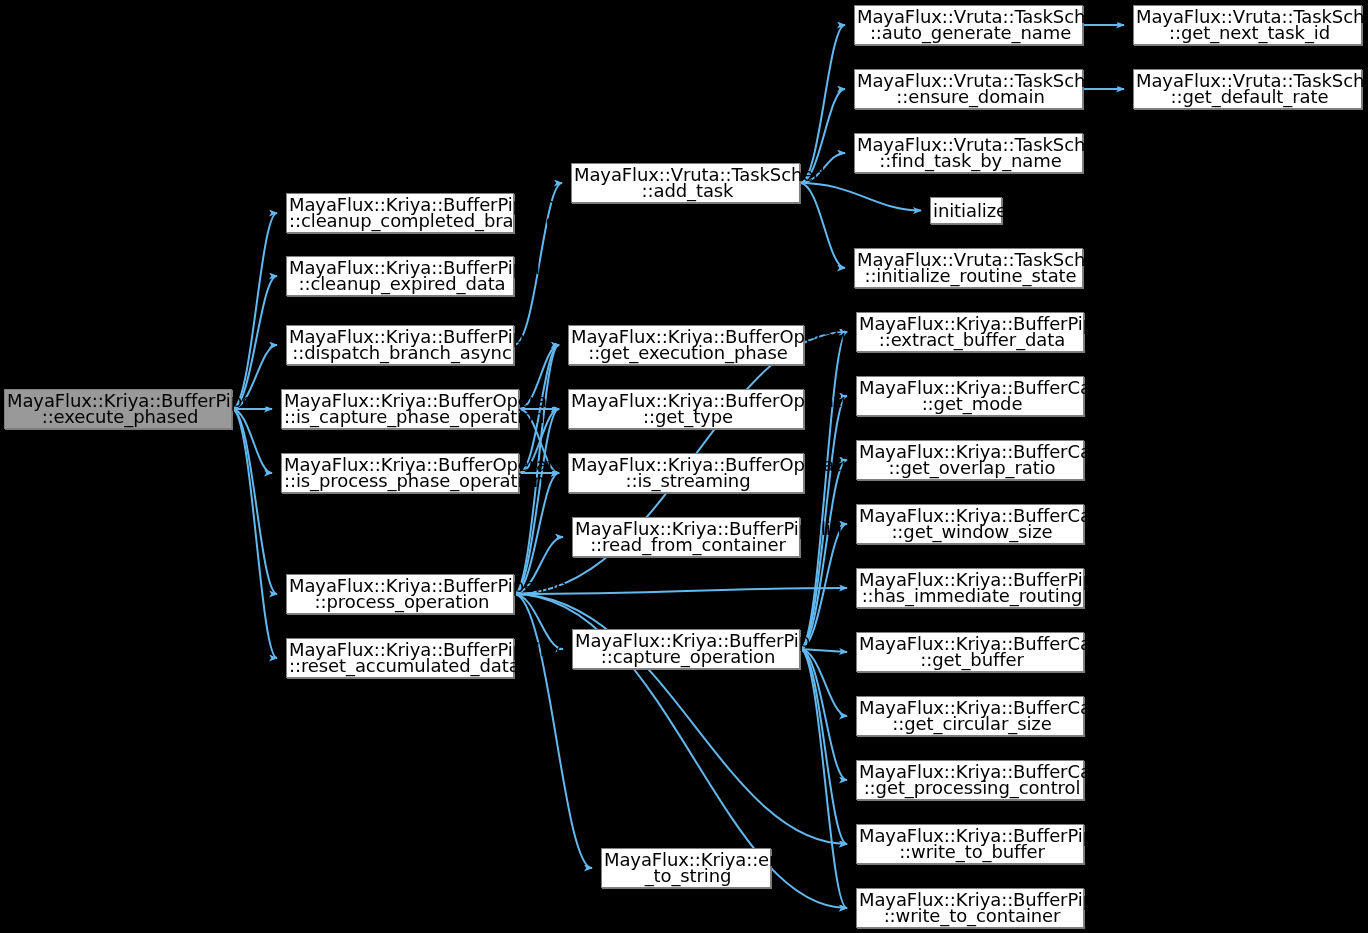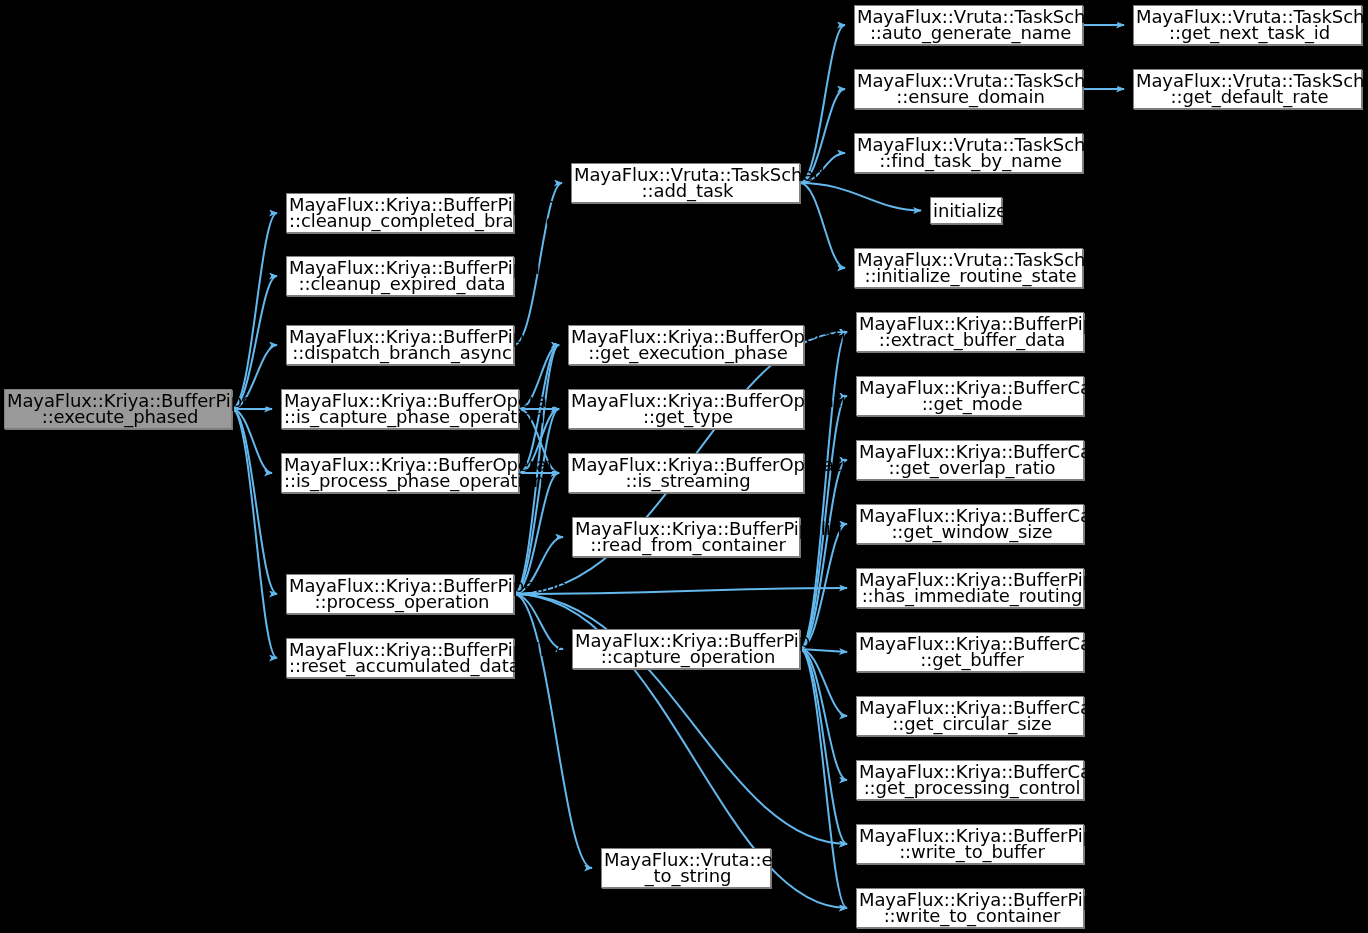--- a/index.html
+++ b/index.html
@@ -123,21 +123,21 @@
       <div class="node" style="left: 568px; top: 325px; width: 236px; height: 40px;"><span>MayaFlux::Kriya::BufferOperation
 ::get_execution_phase</span></div>
       <div class="node" style="left: 568px; top: 389px; width: 236px; height: 40px;"><span>MayaFlux::Kriya::BufferOperation
 ::get_type</span></div>
       <div class="node" style="left: 568px; top: 453px; width: 236px; height: 40px;"><span>MayaFlux::Kriya::BufferOperation
 ::is_streaming</span></div>
       <div class="node" style="left: 572px; top: 517px; width: 228px; height: 40px;"><span>MayaFlux::Kriya::BufferPipeline
 ::read_from_container</span></div>
       <div class="node" style="left: 572px; top: 629px; width: 228px; height: 40px;"><span>MayaFlux::Kriya::BufferPipeline
 ::capture_operation</span></div>
-      <div class="node" style="left: 601px; top: 848px; width: 170px; height: 40px;"><span>MayaFlux::Vruta::enum
+      <div class="node" style="left: 601px; top: 848px; width: 170px; height: 40px;"><span>MayaFlux::Kriya::enum
 _to_string</span></div>
       <div class="node" style="left: 854px; top: 5px; width: 229px; height: 40px;"><span>MayaFlux::Vruta::TaskScheduler
 ::auto_generate_name</span></div>
       <div class="node" style="left: 854px; top: 69px; width: 229px; height: 40px;"><span>MayaFlux::Vruta::TaskScheduler
 ::ensure_domain</span></div>
       <div class="node" style="left: 854px; top: 133px; width: 229px; height: 40px;"><span>MayaFlux::Vruta::TaskScheduler
 ::find_task_by_name</span></div>
       <div class="node" style="left: 930px; top: 197px; width: 72px; height: 27px;"><span>initialize</span></div>
       <div class="node" style="left: 854px; top: 248px; width: 229px; height: 40px;"><span>MayaFlux::Vruta::TaskScheduler
 ::initialize_routine_state</span></div>

